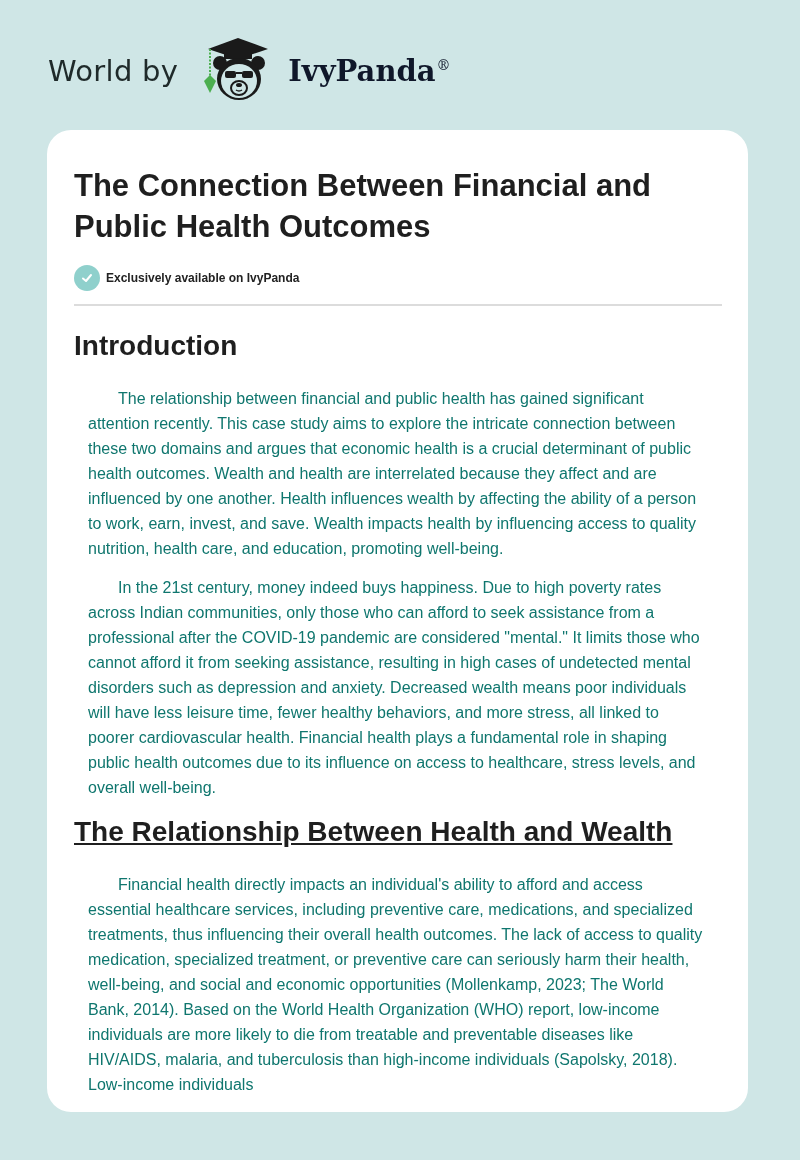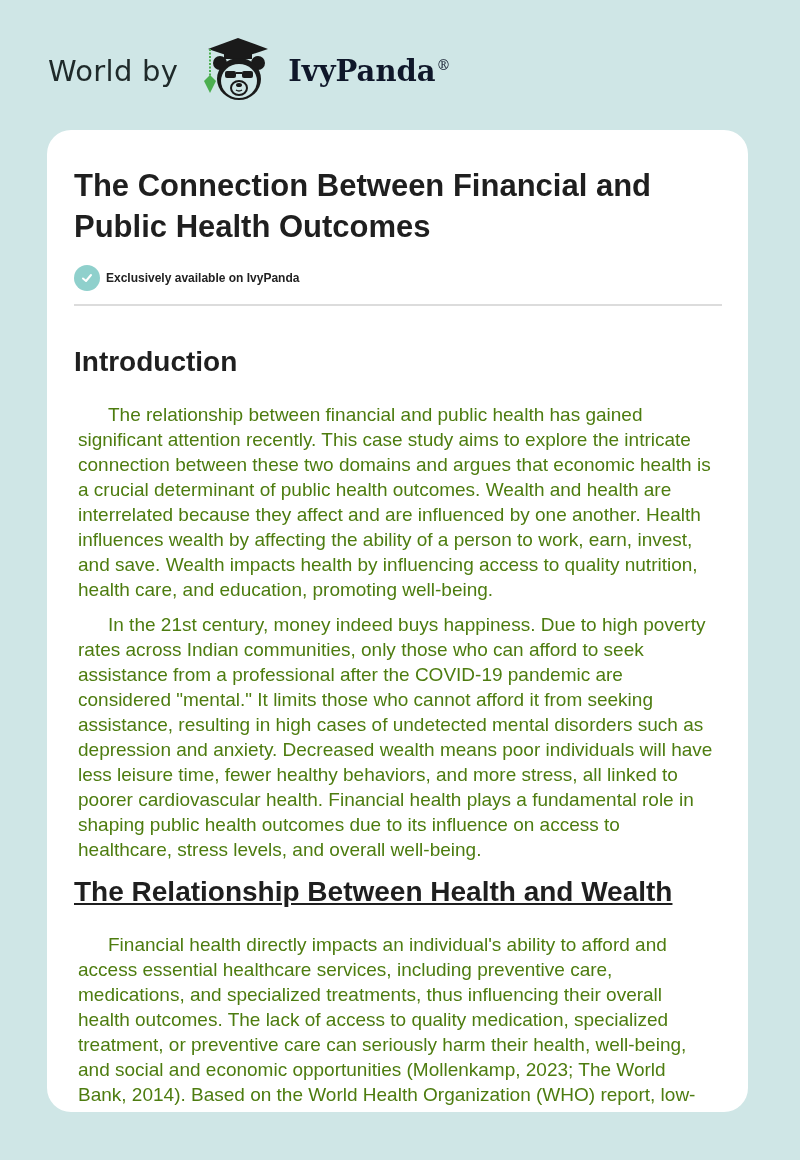--- a/index.html
+++ b/index.html
@@ -40,25 +40,25 @@
     display: flex; align-items: center; margin-top: 17px; height: 28px;
   }
   .check {
     width: 26px; height: 26px; border-radius: 50%;
     background: #8fd0cc; display: flex; align-items: center; justify-content: center;
     margin-right: 6px;
   }
   .exclusive-label { font-size: 12px; font-weight: bold; color: #222; }
   .divider { height: 2px; background: #dcdcdc; margin-top: 12px; }
   h2 {
-    margin: 38px 0 0 0; font-size: 28px; line-height: 36px; font-weight: bold; color: #1f1f1f;
+    margin: 22px 0 0 0; font-size: 28px; line-height: 36px; font-weight: bold; color: #1f1f1f;
   }
   h2.second { margin-top: 12px; text-decoration: underline; }
   p {
-    margin: 4px; font-size: 19px; line-height: 25px; color: #4d7c0f;
+    margin: 14px; font-size: 16px; line-height: 25px; color: #0f766e;
     text-indent: 30px;
   }
   p.first { margin-top: 22px; }
   p + p { margin-top: 10px; }
   p.after-h2 { margin-top: 22px; }
 </style>
 </head>
 <body>
 
 <div class="brand">

